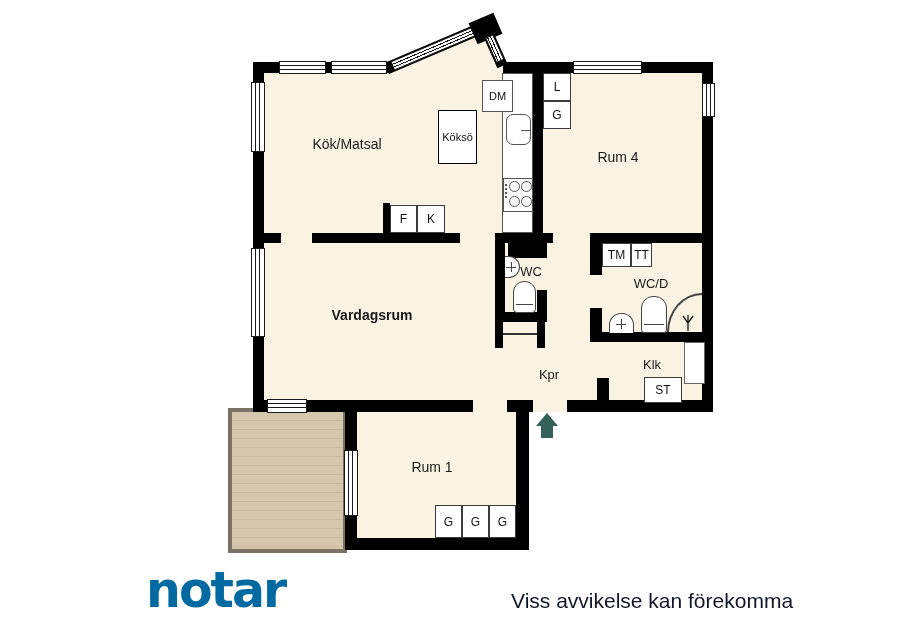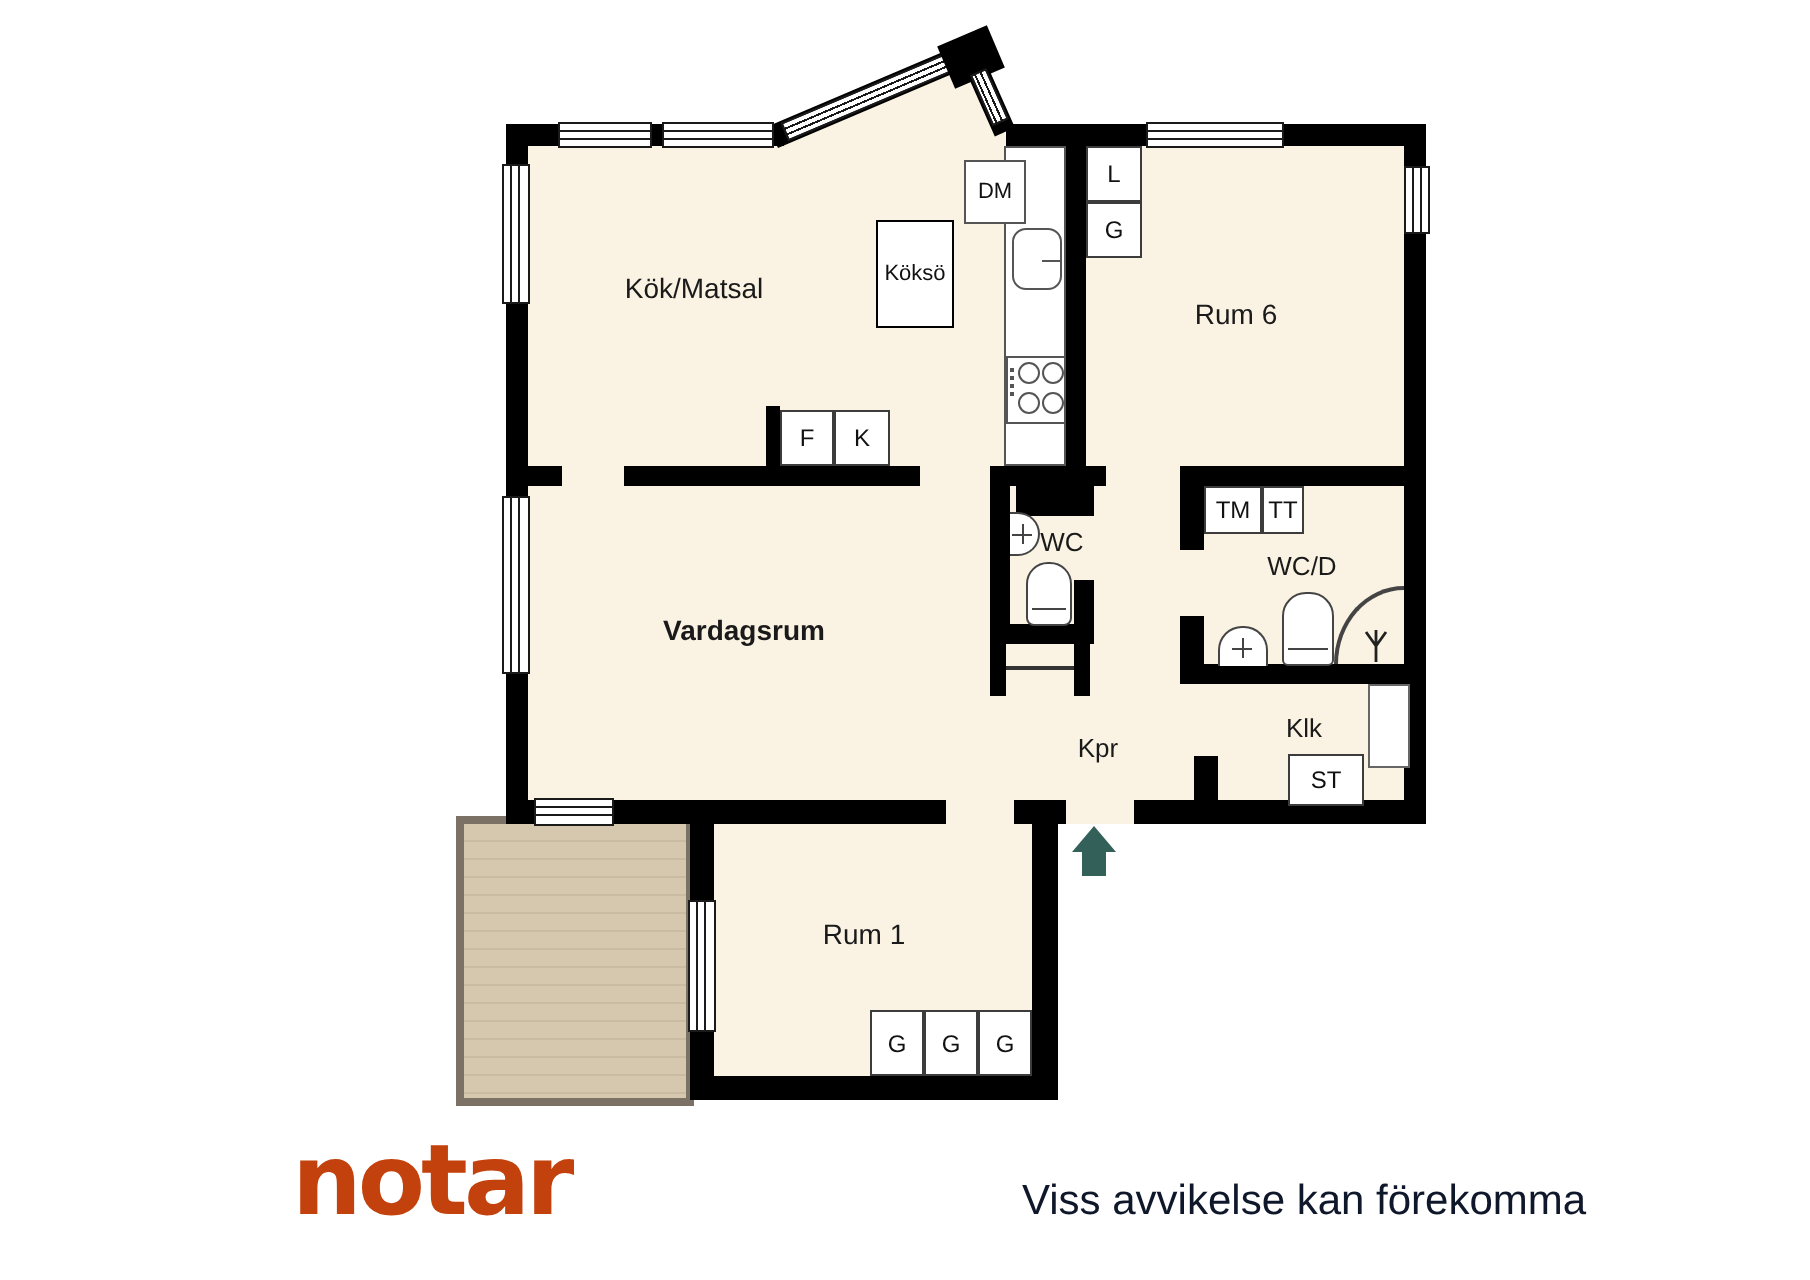--- a/index.html
+++ b/index.html
@@ -34,21 +34,21 @@
                repeating-linear-gradient(to right,transparent 0 37px,#c6b69b 37px 38px);}
   #arrow-tri{position:absolute;left:536px;top:413px;width:0;height:0;z-index:4;
     border-left:11px solid transparent;border-right:11px solid transparent;
     border-bottom:13px solid #33615a;}
   #arrow-stem{position:absolute;left:541px;top:425px;width:12px;height:13px;background:#33615a;z-index:4;}
   #shower-screen{position:absolute;left:667px;top:293px;width:35px;height:39px;box-sizing:border-box;
     border-top:2px solid #444;border-left:2px solid #444;border-top-left-radius:100%;z-index:4;}
   .toilet{position:absolute;background:#fff;border:1px solid #444;box-sizing:border-box;z-index:4;}
   .toilet::after{content:"";position:absolute;left:2px;right:2px;bottom:7px;height:1px;background:#444;}
   #logo{position:absolute;left:146px;top:566px;font-family:"DejaVu Sans",sans-serif;
-        font-weight:bold;font-size:49px;letter-spacing:-2px;color:#c2410c;line-height:1;z-index:6;}
+        font-weight:bold;font-size:49px;letter-spacing:-2px;color:#0369a1;line-height:1;z-index:6;}
   #disclaimer{position:absolute;left:511px;top:589px;font-size:21px;color:#0f172a;z-index:6;}
 </style>
 </head>
 <body>
 
 <div id="stage">
 
   <div class="floor" style="left:264px;top:25px;width:438px;height:375px;
               clip-path:polygon(0px 48px,125px 48px,222px 5px,241px 48px,438px 48px,438px 375px,0px 375px);"></div>
   <div class="floor" style="left:357px;top:412px;width:159px;height:126px;"></div>
@@ -137,21 +137,21 @@
 
   <div class="fixture" style="left:609px;top:313px;width:25px;height:20px;border-bottom:none;border-radius:12px 12px 0 0;"></div>
   <div class="cross" style="left:621px;top:324px;"></div>
   <div class="toilet" style="left:641px;top:296px;width:26px;height:37px;border-radius:12px 12px 3px 3px;"></div>
   <div id="shower-screen"></div>
   <svg width="16" height="18" viewBox="0 0 16 18" style="position:absolute;left:680px;top:314px;z-index:5;">
     <path d="M8 17 L8 9 M8 9 L3 2 M8 9 L8 1 M8 9 L13 2" stroke="#222" stroke-width="1.4" fill="none"></path>
   </svg>
 
   <div class="lbl" style="left:347px;top:144px;">Kök/Matsal</div>
-  <div class="lbl" style="left:618px;top:157px;">Rum 6</div>
+  <div class="lbl" style="left:618px;top:157px;">Rum 4</div>
   <div class="lbl" style="left:372px;top:315px;font-weight:bold;">Vardagsrum</div>
   <div class="lbl lbl-sm" style="left:531px;top:271px;">WC</div>
   <div class="lbl lbl-sm" style="left:651px;top:283px;">WC/D</div>
   <div class="lbl lbl-sm" style="left:549px;top:374px;">Kpr</div>
   <div class="lbl lbl-sm" style="left:652px;top:364px;">Klk</div>
   <div class="lbl" style="left:432px;top:467px;">Rum 1</div>
 
   <div id="arrow-tri"></div>
   <div id="arrow-stem"></div>
 

